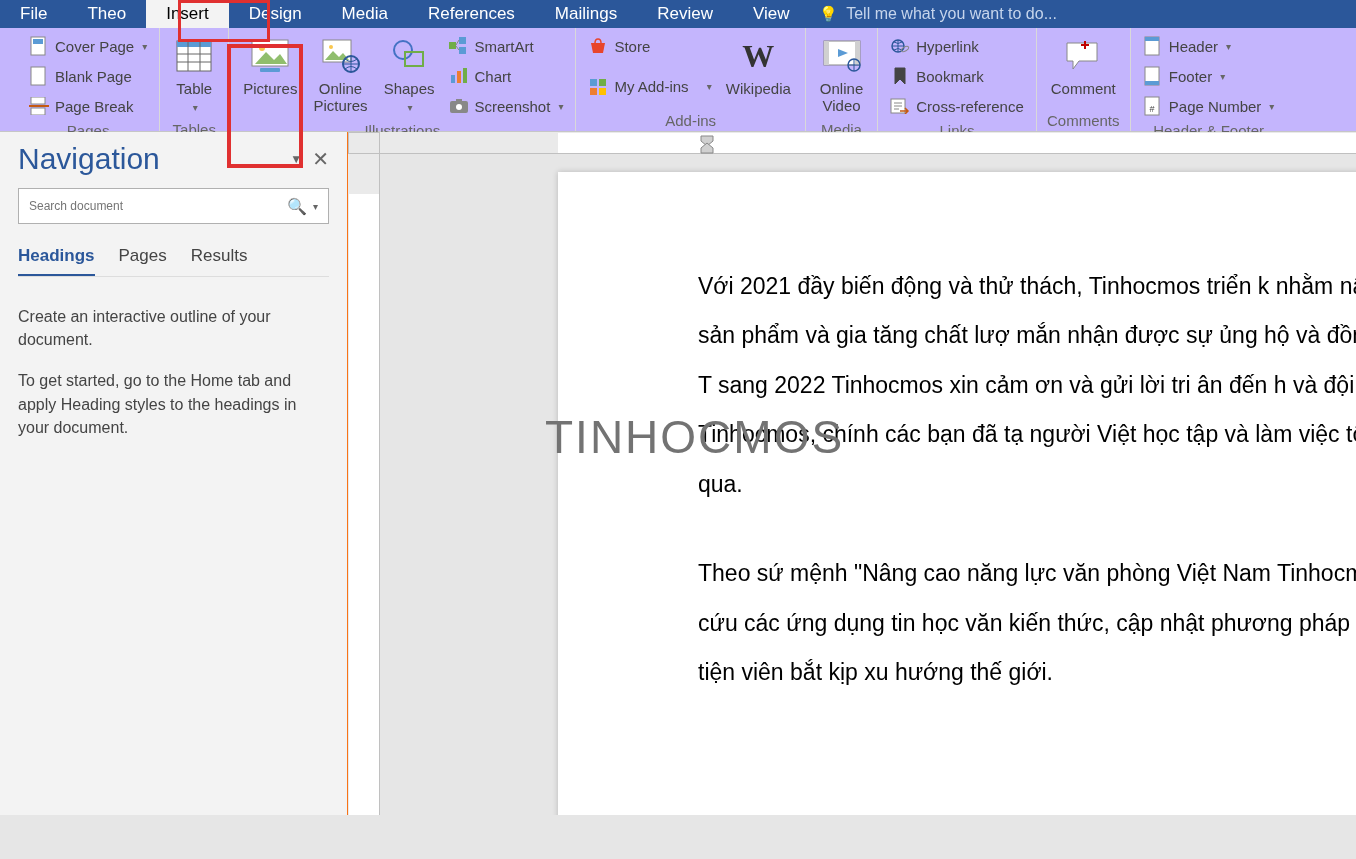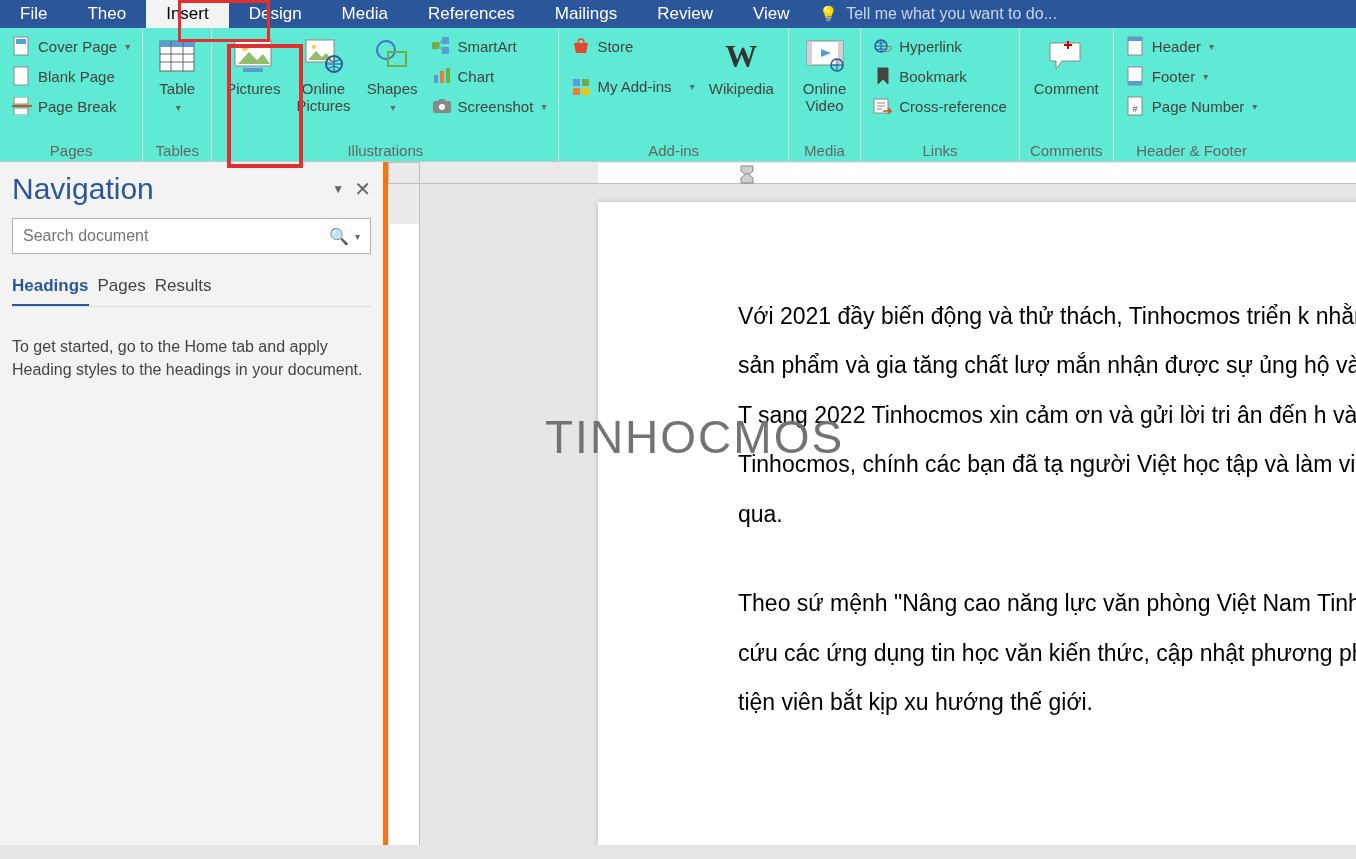--- a/index.html
+++ b/index.html
@@ -6,21 +6,21 @@
 body { background: #e6e6e6; overflow: hidden; width: 1356px; height: 859px; position: relative; }
 
 
 .ribbon-tabs { background: #2b579a; height: 28px; display: flex; align-items: stretch; color: #fff; font-size: 17px; }
 .ribbon-tabs .tab { padding: 0 20px; display: flex; align-items: center; cursor: pointer; }
 .ribbon-tabs .tab.active { background: #f3f3f3; color: #000000; }
 .ribbon-tabs .tell-me { display: flex; align-items: center; gap: 8px; margin-left: 10px; color: #c6d5ec; font-size: 16px; }
 .ribbon-tabs .tell-me .bulb { font-size: 15px; }
 
 
-.ribbon { background: #5eead4; border-bottom: 1px solid #c6c6c6; display: flex; height: 134px; }
+.ribbon { background: #c4b5fd; border-bottom: 1px solid #c6c6c6; display: flex; height: 104px; padding-left: 17px; }
 .group { border-right: 1px solid #d9d9d9; padding: 4px 8px 2px 8px; display: flex; flex-direction: column; justify-content: space-between; }
 .group-label { text-align: center; color: #666; font-size: 15px; padding-top: 2px; }
 .group-body { display: flex; align-items: flex-start; gap: 4px; }
 
 .big-btn { display: flex; flex-direction: column; align-items: center; justify-content: flex-start; padding: 4px 6px; cursor: pointer; font-size: 15px; color: #444; text-align: center; min-width: 50px; }
 .big-btn .icon-wrap { width: 40px; height: 40px; display: flex; align-items: center; justify-content: center; margin-bottom: 4px; }
 .big-btn .lbl { line-height: 1.15; }
 
 .small-btn { display: flex; align-items: center; gap: 6px; padding: 2px 4px; cursor: pointer; font-size: 15px; color: #444; white-space: nowrap; }
 .small-btn .sicon { width: 20px; height: 20px; display: inline-flex; align-items: center; justify-content: center; }
@@ -30,28 +30,28 @@
 .stack { display: flex; flex-direction: column; gap: 6px; padding: 2px 0; }
 
 
 .hl-tab { position: absolute; border: 3px solid #e03030; z-index: 50; }
 .hl-btn { position: absolute; border: 4px solid #e03030; z-index: 50; }
 
 
 .work-area { display: flex; height: calc(100% - 176px); position: relative; }
 
 
-.nav-pane { width: 388px; background: #f3f3f3; border-right: 5px solid #f97316; padding: 10px 12px; color: #333; }
+.nav-pane { width: 348px; background: #f3f3f3; border-right: 1px solid #f97316; padding: 10px 18px; color: #333; }
 .nav-title-row { display: flex; align-items: center; justify-content: space-between; margin-bottom: 12px; }
 .nav-title { font-size: 30px; font-weight: 300; color: #2b579a; }
 .nav-close { color: #666; font-size: 18px; cursor: pointer; display: flex; gap: 10px; align-items: center; }
 .nav-search { display: flex; align-items: center; border: 1px solid #b0b0b0; background: #fff; height: 36px; padding: 0 10px; justify-content: space-between; }
-.nav-search input { border: none; outline: none; font-size: 16px; color: #a16207; flex: 1; }
+.nav-search input { border: none; outline: none; font-size: 12px; color: #a16207; flex: 1; }
 .nav-search .srch-ico { color: #2b579a; font-weight: bold; font-size: 16px; }
-.nav-tabs { display: flex; gap: 9px; margin-top: 22px; font-size: 17px; color: #444; border-bottom: 1px solid #ddd; padding-bottom: 0; }
+.nav-tabs { display: flex; gap: 24px; margin-top: 22px; font-size: 17px; color: #444; border-bottom: 1px solid #ddd; padding-bottom: 0; }
 .nav-tabs .ntab { padding-bottom: 8px; cursor: pointer; }
 .nav-tabs .ntab.active { color: #2b579a; font-weight: 600; border-bottom: 2px solid #2b579a; }
 .nav-help { margin-top: 28px; font-size: 16px; color: #444; line-height: 1.45; }
 .nav-help p { margin-bottom: 18px; }
 
 
 .doc-area { flex: 1; position: relative; background: #e6e6e6; overflow: hidden; }
 .corner-box { position: absolute; left: 0; top: 0; width: 32px; height: 22px; background: #eaeaea; border: 1px solid #c0c0c0; z-index: 3; }
 .h-ruler { position: absolute; top: 0; left: 32px; right: 0; height: 22px; background: #eaeaea; border-bottom: 1px solid #c0c0c0; z-index: 2; }
 .h-ruler-white { position: absolute; top: 1px; left: 210px; right: 0; height: 20px; background: #fff; z-index: 2; }
@@ -381,20 +381,21 @@
       <input type="text" placeholder="Search document" style="">
       <span class="srch-ico">🔍</span>
       <span class="dropdown-arrow" style="margin-left:6px">▾</span>
     </div>
     <div class="nav-tabs">
       <div class="ntab active">Headings</div>
       <div class="ntab">Pages</div>
       <div class="ntab">Results</div>
     </div>
     <div class="nav-help">
+      <p>Create an interactive outline of your document.</p>
       <p>To get started, go to the Home tab and apply Heading styles to the headings in your document.</p>
     </div>
   </div>
 
   <div class="doc-area">
     <div class="corner-box"></div>
     <div class="h-ruler"></div>
     <div class="h-ruler-white"></div>
     <div class="h-tick-num" style="left:214px">1</div>
     <div class="h-tick-num" style="left:498px">1</div>

